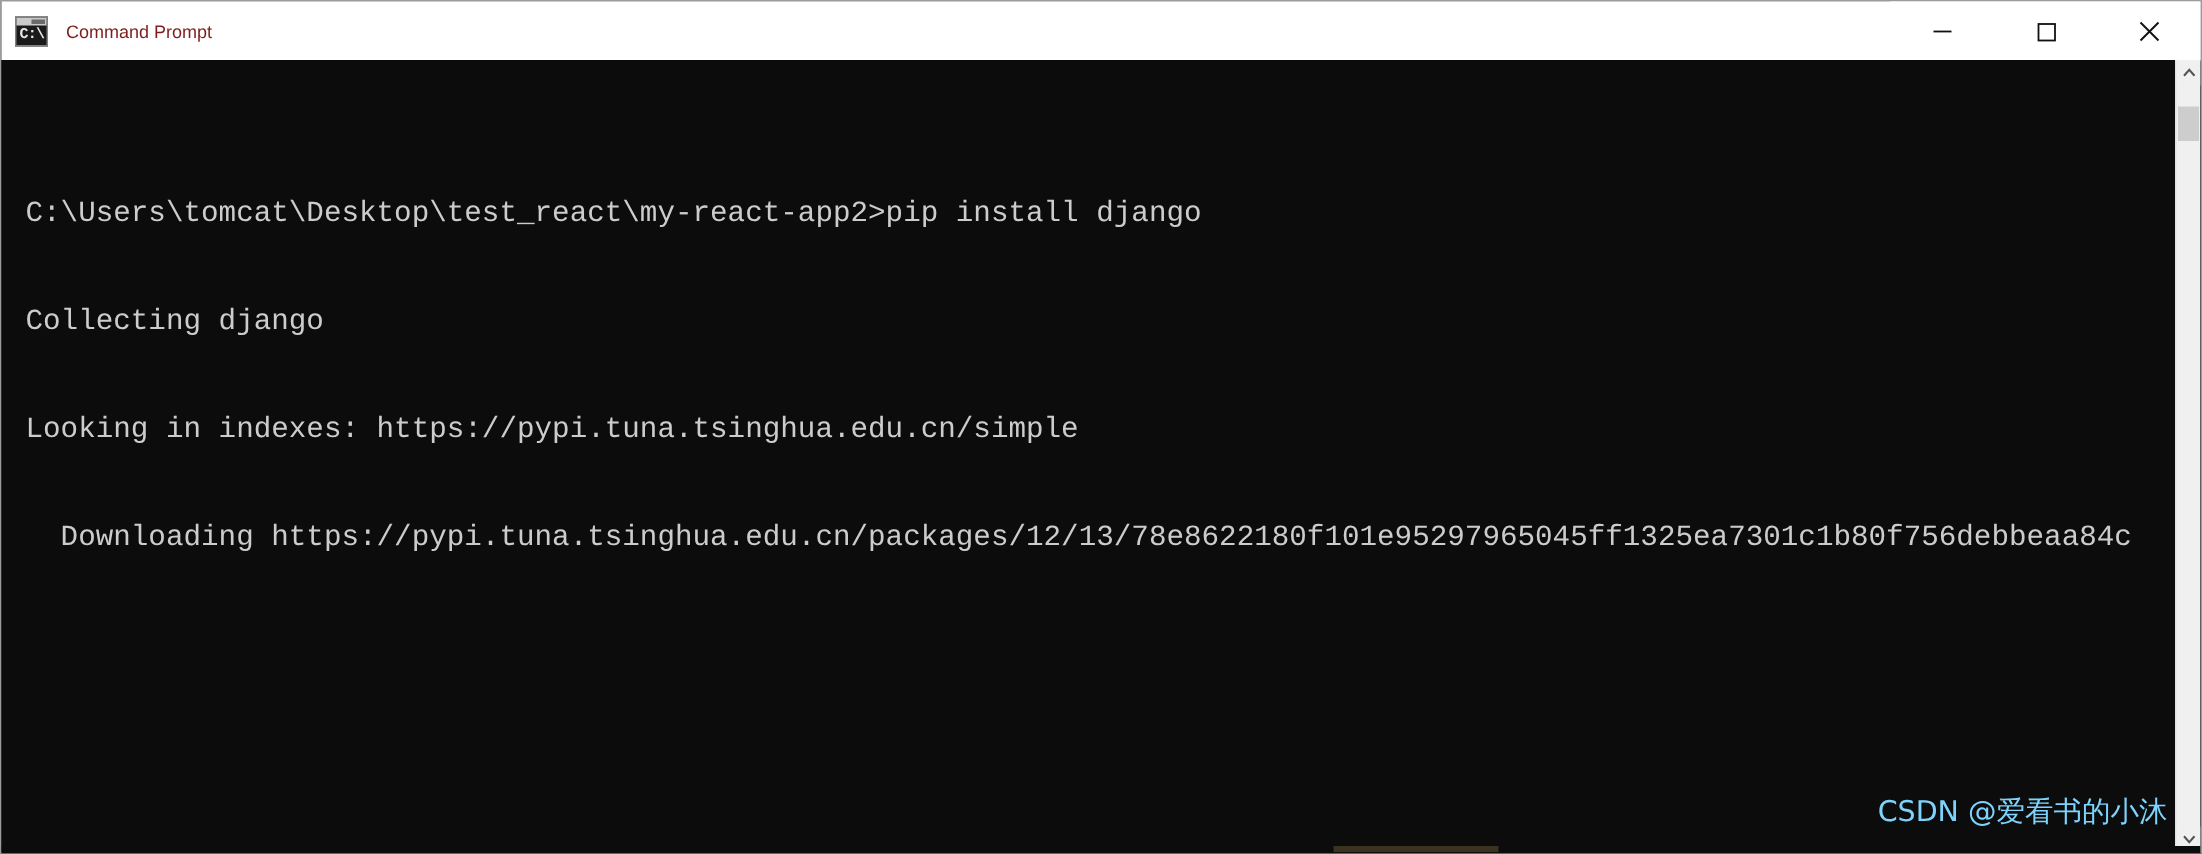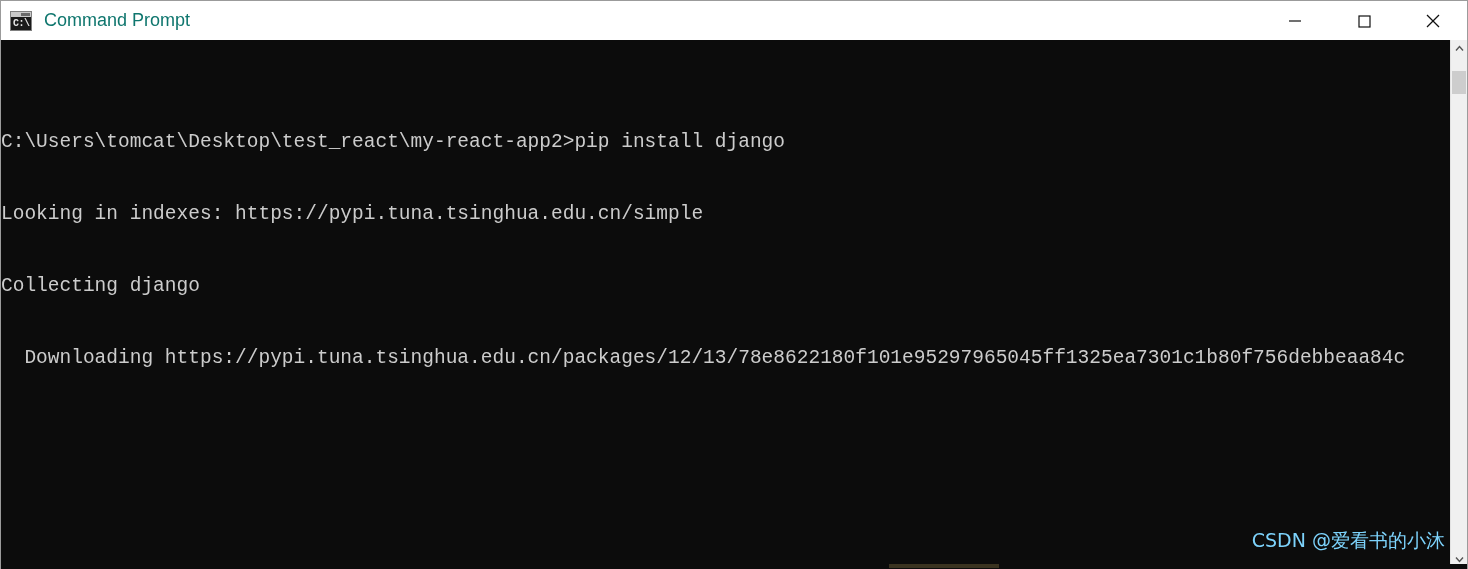--- a/index.html
+++ b/index.html
@@ -74,22 +74,22 @@
     right: 1px;
     bottom: 0;
     color: #e8e8e8;
     font-family: "Liberation Mono", monospace;
     font-size: 10px;
     line-height: 13px;
     font-weight: bold;
     letter-spacing: -0.5px;
   }
   .title-text {
-    font-size: 18px;
-    color: #0f766e;
+    font-size: 12px;
+    color: #7f1d1d;
     font-family: "Liberation Sans", sans-serif;
     white-space: nowrap;
   }
   .title-buttons {
     display: flex;
     height: 40px;
     flex: 0 0 auto;
   }
   .title-btn {
     width: 69px;
@@ -116,21 +116,21 @@
     bottom: 0;
     padding-top: 42px;
     box-sizing: border-box;
     font-family: "Liberation Mono", monospace;
     font-size: 19.5px;
     line-height: 24px;
     color: #cccccc;
     white-space: pre;
     letter-spacing: 0px;
   }
-  .line { height: 24px; white-space: pre; }
+  .line { height: 24px; white-space: pre; padding-left: 16px; }
 
   
   .progress-line {
     height: 24px;
     position: relative;
   }
   .progress-cursor {
     position: absolute;
     left: 67px;
     top: 2px;
@@ -246,22 +246,22 @@
           <line x1="17" y1="5" x2="5" y2="17" stroke="#111111" stroke-width="1.3"></line>
         </svg>
       </div>
     </div>
   </div>
 
   <div class="console-area">
 
     <div class="console-text">
       <div class="line">C:\Users\tomcat\Desktop\test_react\my-react-app2&gt;pip install django</div>
+      <div class="line">Collecting django</div>
       <div class="line">Looking in indexes: https://pypi.tuna.tsinghua.edu.cn/simple</div>
-      <div class="line">Collecting django</div>
       <div class="line">  Downloading https://pypi.tuna.tsinghua.edu.cn/packages/12/13/78e8622180f101e95297965045ff1325ea7301c1b80f756debbeaa84c</div>
 
 
       
       
       
       
       
       
       

